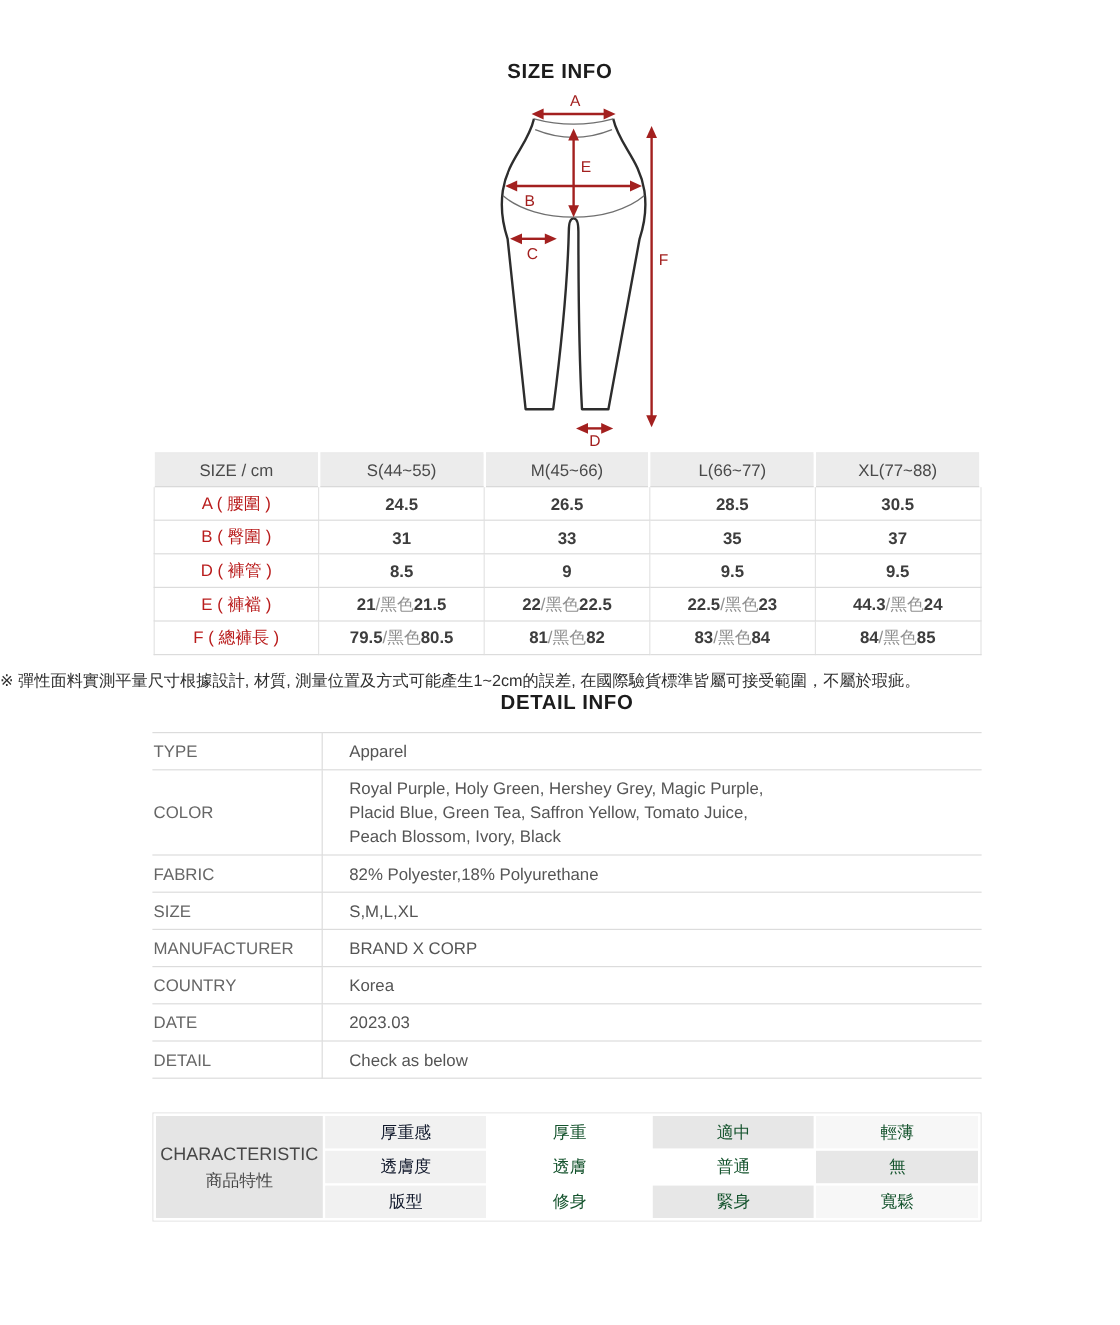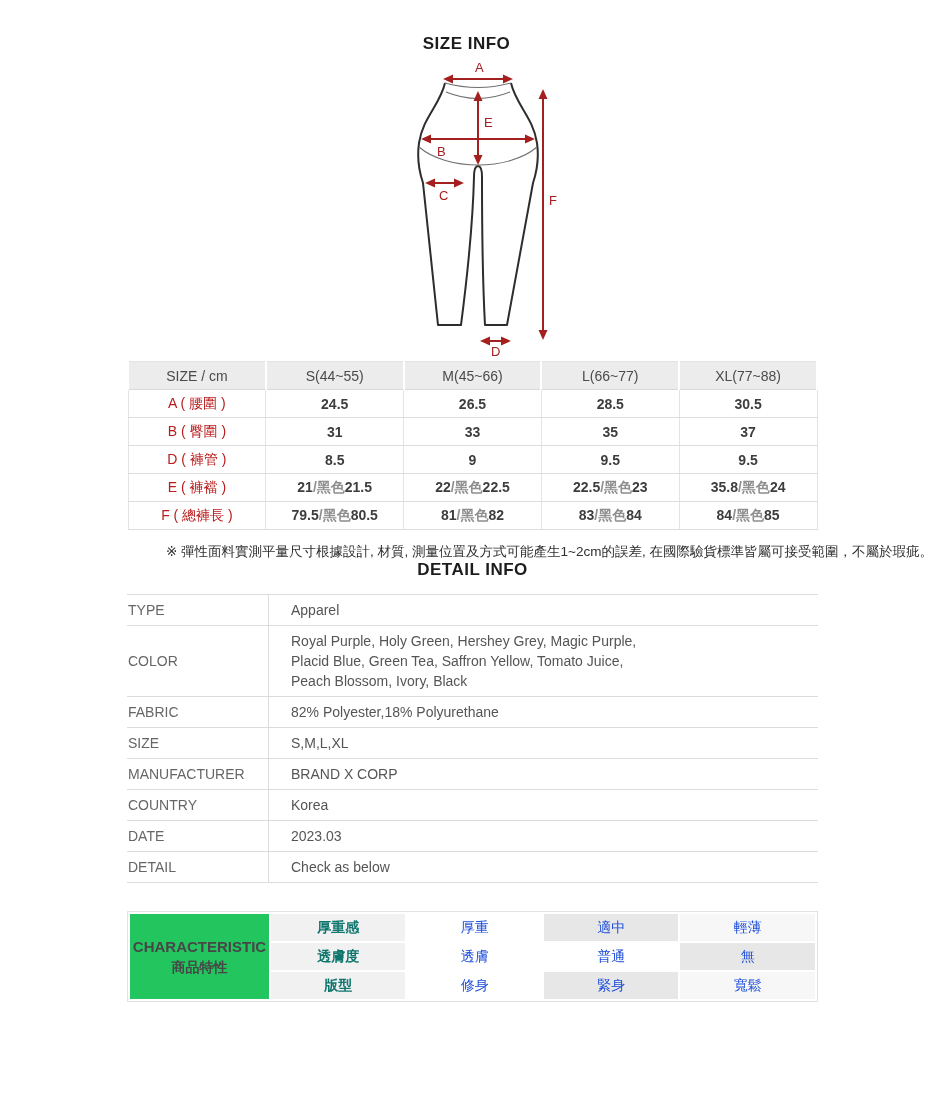--- a/index.html
+++ b/index.html
@@ -5,21 +5,21 @@
   html,body{margin:0;padding:0;background:#fff;}
   body{
     width:933px;height:1104px;position:relative;overflow:hidden;
     font-family:"Liberation Sans","DejaVu Sans",sans-serif;
     -webkit-font-smoothing:antialiased;
   }
   .section-title{
     text-align:center;font-weight:700;font-size:17px;color:#1c1c1c;
     letter-spacing:.5px;line-height:17px;
   }
-  #size-title{padding-top:35px;}
+  #size-title{padding-top:35px;margin-top:16px;}
   
   #diagram{display:block;margin:7px 0 0 385px;}
   .pants-outline{fill:#ffffff;stroke:#2d2d2d;stroke-width:2;stroke-linejoin:round;}
   .pants-seam{fill:none;stroke:#6f6f6f;stroke-width:1.1;}
   .arrow-line{stroke:#a3201f;stroke-width:2;}
   .arrow-head{fill:#a3201f;}
   .arrow-label{fill:#a3201f;font-size:13px;font-family:"Liberation Sans",sans-serif;}
   
   .content{width:691px;margin-left:127px;}
   table{border-collapse:collapse;}
@@ -28,45 +28,45 @@
     background:#ececec;color:#4a4a4a;font-weight:400;height:25px;
     border-left:2px solid #fff;border-right:2px solid #fff;
     border-top:1px solid #e3e3e3;border-bottom:1px solid #d9d9d9;
   }
   .size-table td{
     height:25px;text-align:center;
     border:1px solid #e4e4e4;border-top:1px solid #dcdcdc;border-bottom:1px solid #dcdcdc;
   }
   .size-table td.rlabel{color:#b91c1c;font-weight:400;width:138px;}
   .size-table td.val{color:#3d3d3d;font-weight:700;}
-  .size-table td.val .bk{color:#8f8f8f;font-weight:700;}
+  .size-table td.val .bk{color:#8f8f8f;font-weight:400;}
   
   .note{
-    width:933px;margin-top:13px;text-align:right;
+    width:933px;margin-top:13px;text-align:left;
     font-size:13.5px;color:#2f2f2f;position:relative;left:-127px;
   }
   
   #detail-title{}
   .detail-table{width:691px;margin-top:16px;font-size:14px;}
   .detail-table td{border-top:1px solid #dcdcdc;border-bottom:1px solid #dcdcdc;}
   .detail-table td.dlabel{
     width:139px;text-align:left;color:#666;height:28px;
     border-right:1px solid #dcdcdc;
   }
   .detail-table td.dvalue{color:#555;padding-left:22px;}
   .detail-table td.multiline{white-space:pre-line;line-height:20px;padding-top:5px;padding-bottom:5px;}
   
   .char-wrap{margin-top:28px;border:1px solid #e3e3e3;width:689px;}
   .char-table{border-collapse:separate;border-spacing:2px;width:689px;font-size:14px;background:#fff;}
   .char-table td{height:25px;text-align:center;}
-  .char-title-cell{width:137px;background:#22c55e;color:#474747;line-height:20px;font-weight:bold;}
+  .char-title-cell{width:137px;background:#e5e5e5;color:#474747;line-height:20px;}
   .char-title-en{font-size:15px;display:block;}
   .char-title-zh{font-size:14px;display:block;}
-  .opt{color:#1d4ed8;background:#ffffff;width:134px;}
-  .opt-label{background:#f1f1f1;color:#0f766e;width:134px;font-weight:bold;}
+  .opt{color:#14532d;background:#ffffff;width:134px;}
+  .opt-label{background:#f1f1f1;color:#0f172a;width:134px;}
   .opt.col-last{background:#f7f7f7;}
   .opt.sel{background:#e7e7e7;}
 </style>
 </head>
 <body>
 
 <div class="section-title" id="size-title">SIZE INFO</div>
 
 <svg id="diagram" width="230" height="300" viewBox="0 0 230 300">
 
@@ -150,21 +150,21 @@
         <td class="val">8.5</td>
         <td class="val">9</td>
         <td class="val">9.5</td>
         <td class="val">9.5</td>
       </tr>
       <tr>
         <td class="rlabel">E ( 褲襠 )</td>
         <td class="val"><b>21</b><span class="bk">/黑色</span><b>21.5</b></td>
         <td class="val"><b>22</b><span class="bk">/黑色</span><b>22.5</b></td>
         <td class="val"><b>22.5</b><span class="bk">/黑色</span><b>23</b></td>
-        <td class="val"><b>35.8</b><span class="bk">/黑色</span><b>24</b></td>
+        <td class="val"><b>44.3</b><span class="bk">/黑色</span><b>24</b></td>
       </tr>
       <tr>
         <td class="rlabel">F ( 總褲長 )</td>
         <td class="val"><b>79.5</b><span class="bk">/黑色</span><b>80.5</b></td>
         <td class="val"><b>81</b><span class="bk">/黑色</span><b>82</b></td>
         <td class="val"><b>83</b><span class="bk">/黑色</span><b>84</b></td>
         <td class="val"><b>84</b><span class="bk">/黑色</span><b>85</b></td>
       </tr>
     </tbody>
   </table>

